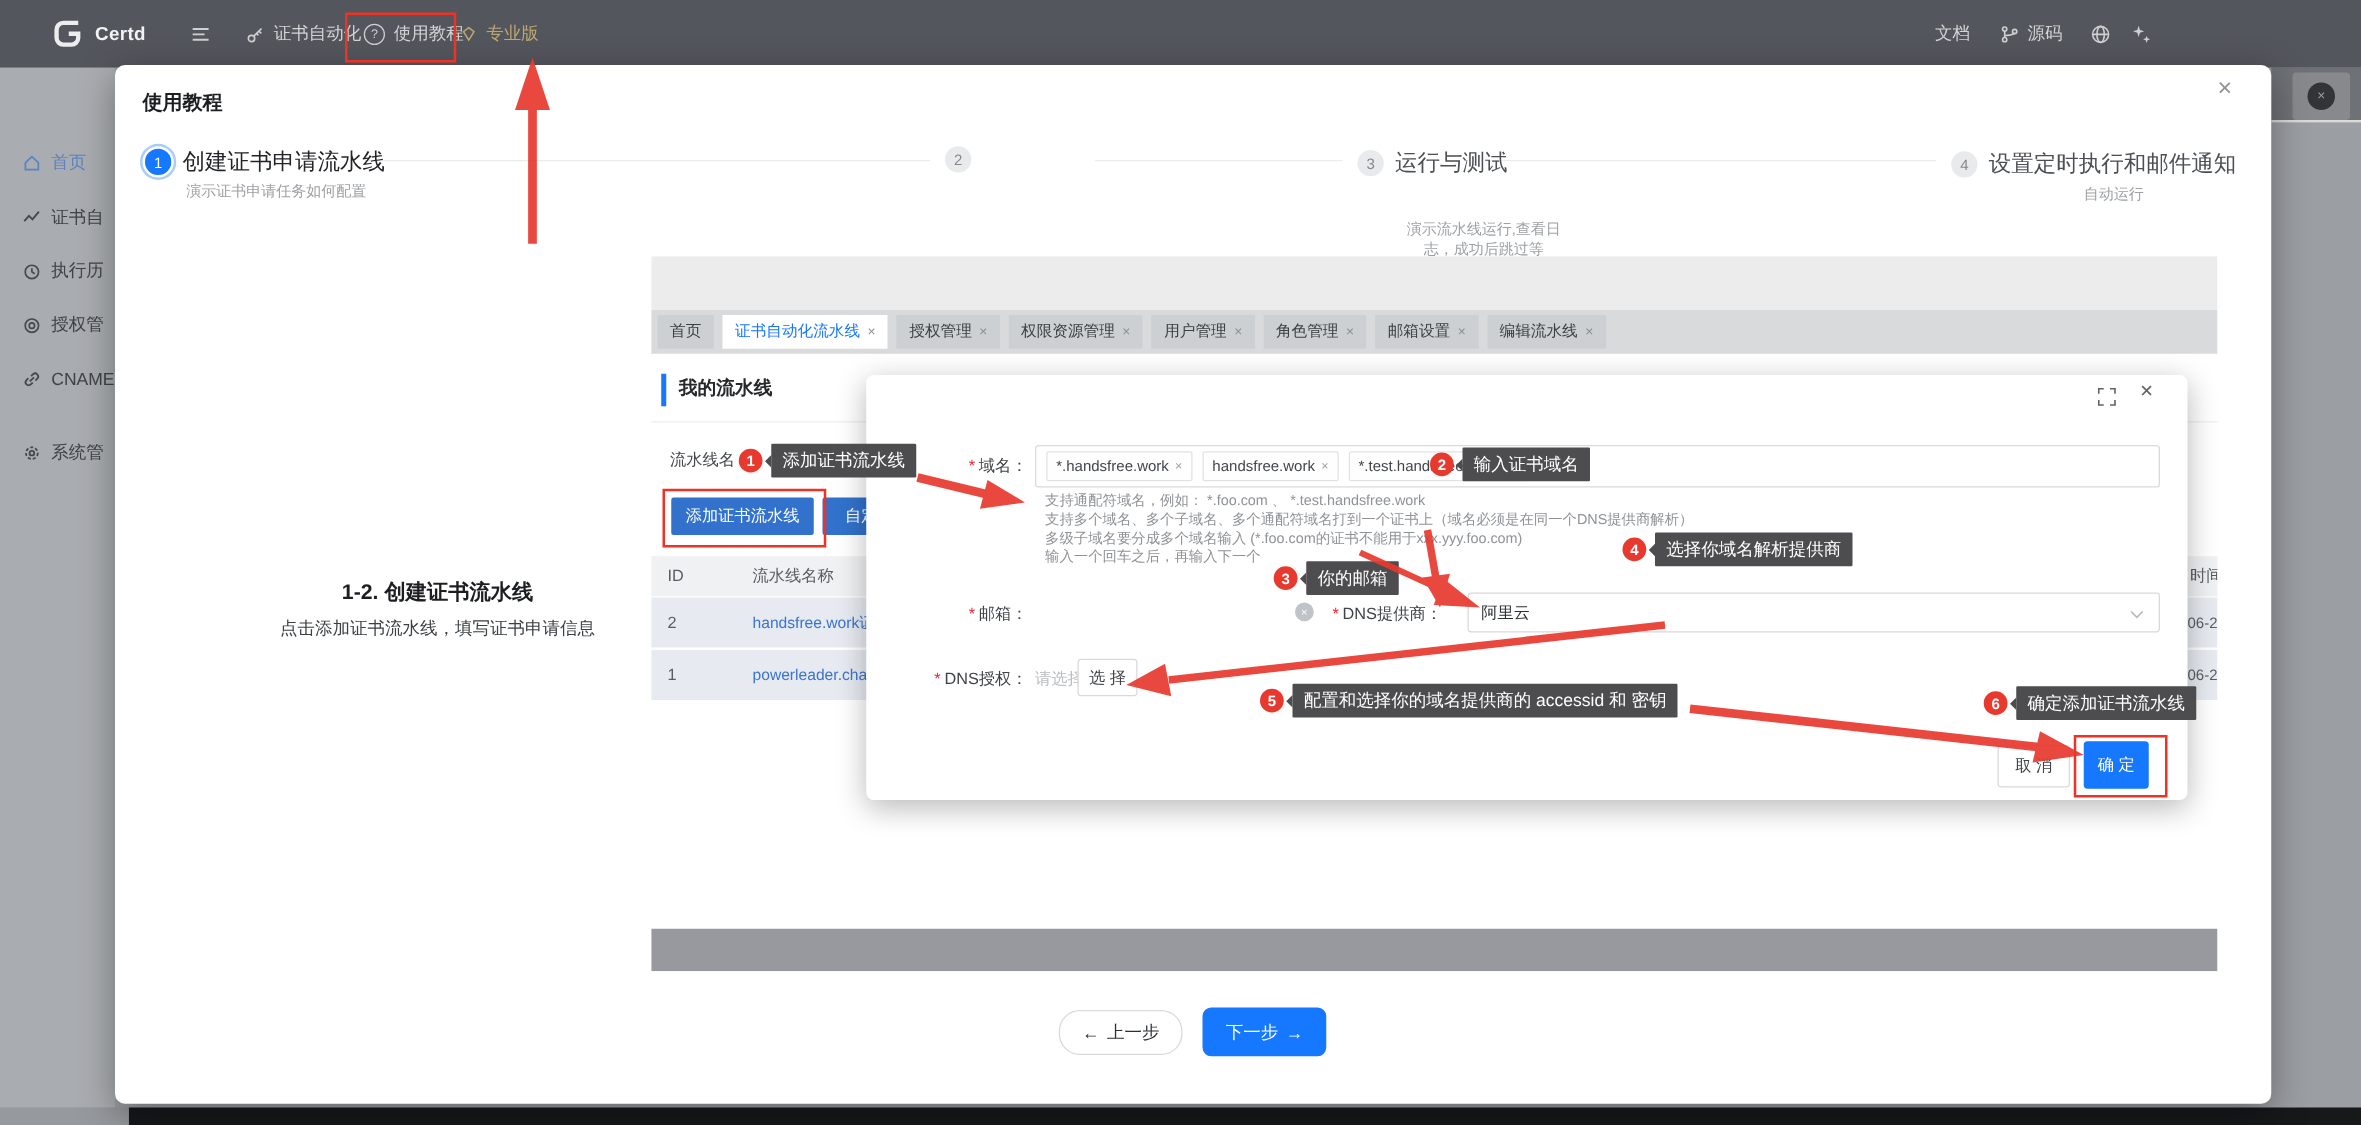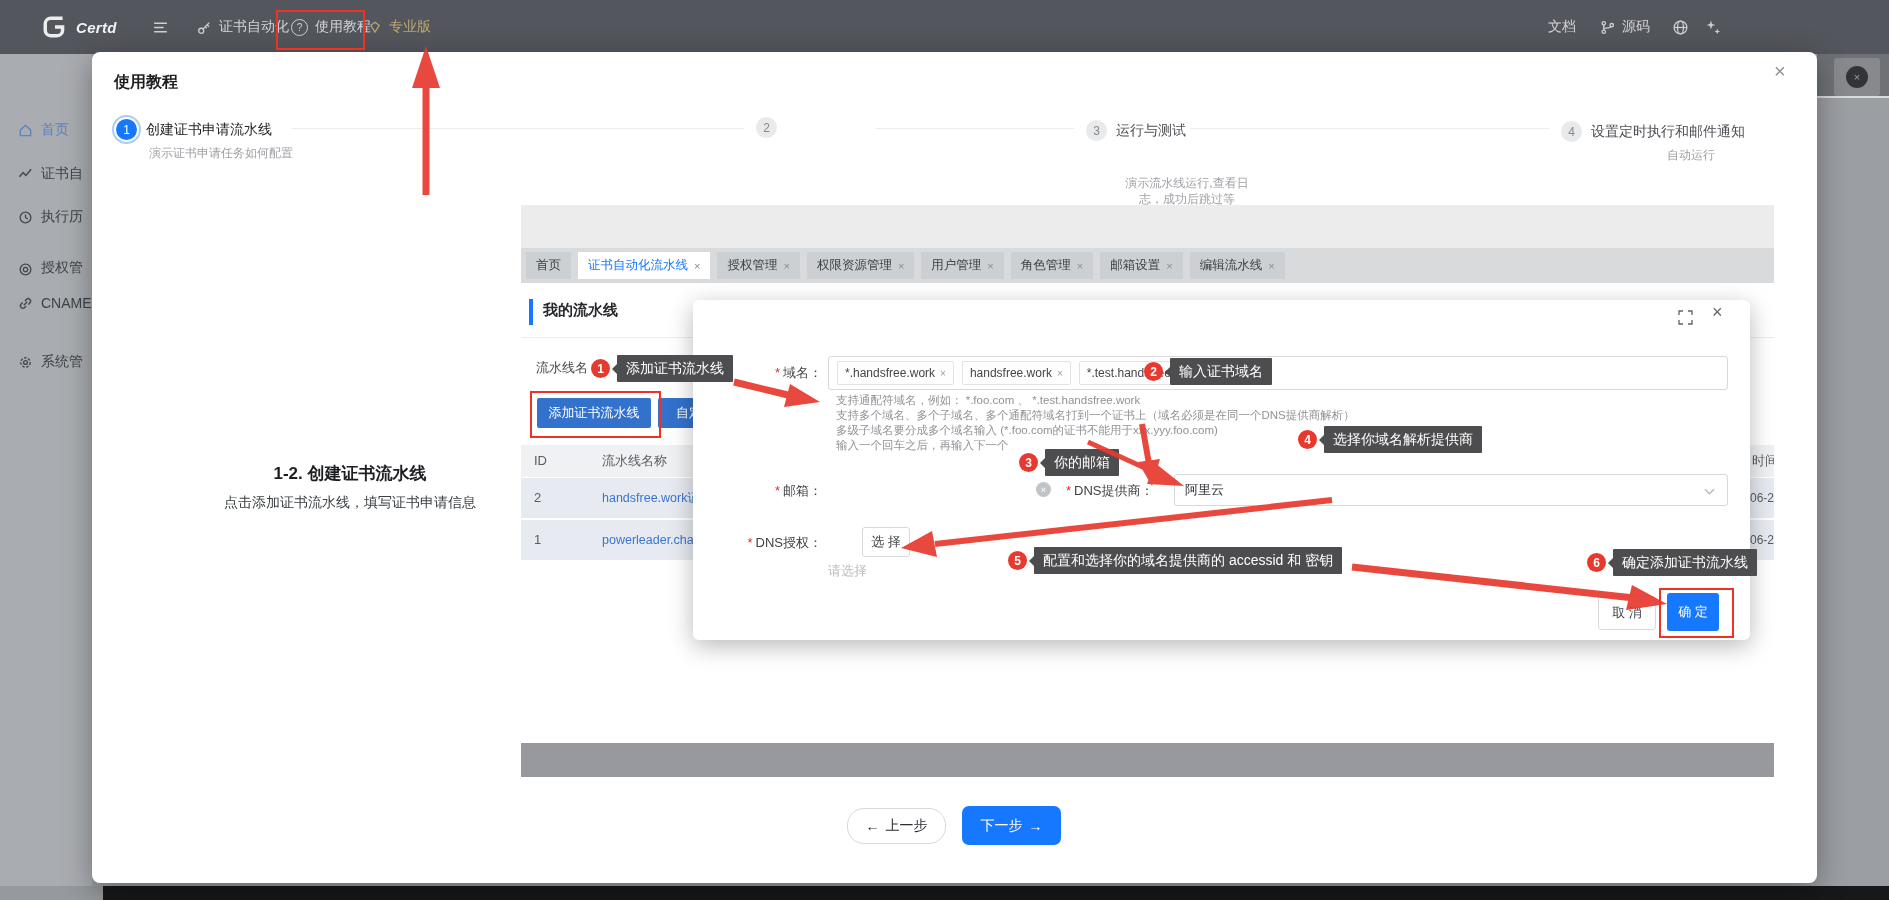--- a/index.html
+++ b/index.html
@@ -6,42 +6,42 @@
   .stage{position:relative;width:1889px;height:900px;overflow:hidden;
     font-family:"Liberation Sans","DejaVu Sans",sans-serif;background:#9b9ea3;
     -webkit-font-smoothing:antialiased;}
   .abs{position:absolute;box-sizing:border-box;}
   svg{display:block;}
 
   
   .navbar{position:absolute;left:0;top:0;width:1889px;height:54px;background:#53565c;z-index:5;}
   .nav-item{position:absolute;top:0;height:54px;display:flex;align-items:center;gap:7px;
     color:#d3d4d6;font-size:14px;cursor:pointer;white-space:nowrap;}
-  .brand-name{font-weight:bold;color:#f2f3f4;font-size:15px;letter-spacing:.3px;font-style:italic;}
+  .brand-name{font-weight:bold;color:#f2f3f4;font-size:15px;letter-spacing:.3px;}
   .q-circle{display:inline-flex;width:15px;height:15px;border:1.4px solid #cfd0d2;border-radius:50%;
     align-items:center;justify-content:center;font-size:10px;color:#cfd0d2;}
   .pro{color:#bfa771;}
   .sidebar{position:absolute;left:0;top:54px;width:92px;height:832px;background:#a9acb0;z-index:4;overflow:hidden;}
   .side-item{position:absolute;left:0;width:92px;height:34px;display:flex;align-items:center;gap:8px;
     padding-left:18px;box-sizing:border-box;font-size:14px;color:#3f4347;cursor:pointer;white-space:nowrap;}
   .side-item.active{color:#5b83c0;}
   .right-strip{position:absolute;left:1817px;top:54px;width:72px;height:832px;background:#9b9ea3;z-index:4;}
   .bottom-bar{position:absolute;left:103px;top:886px;width:1786px;height:14px;background:#17181a;z-index:6;}
   .bottom-left{position:absolute;left:0;top:886px;width:103px;height:14px;background:#96999d;z-index:6;}
 
   
   .modal{position:absolute;left:92px;top:52px;width:1725px;height:831px;background:#fff;border-radius:8px;
     box-shadow:0 8px 30px rgba(0,0,0,.35);z-index:10;}
   .modal-title{position:absolute;left:114px;top:72px;font-size:16px;font-weight:bold;color:#1c1e21;z-index:20;}
   .modal-close{position:absolute;left:1774px;top:60px;font-size:20px;color:#8f9296;z-index:20;cursor:pointer;}
   .step{position:absolute;display:flex;align-items:flex-start;gap:9px;z-index:20;}
   .step-circle{width:21px;height:21px;border-radius:50%;background:#e9eaec;color:#85888c;font-size:12px;
     display:flex;align-items:center;justify-content:center;flex:0 0 auto;margin-top:0px;}
   .step.active .step-circle{background:#1677ff;color:#fff;box-shadow:0 0 0 2px #fff,0 0 0 4px #a9ccf8;}
-  .step-title{font-size:14px;color:#4c4f54;line-height:21px;white-space:nowrap;}
+  .step-title{font-size:18px;color:#4c4f54;line-height:21px;white-space:nowrap;}
   .step.active .step-title{color:#222427;}
   .step-desc{font-size:12px;color:#9da0a4;line-height:16px;margin-top:5px;text-align:center;}
   .step-line{position:absolute;height:1px;background:#ececec;top:128px;z-index:19;}
   .note-title{position:absolute;left:180px;top:462px;width:340px;text-align:center;font-size:17px;
     font-weight:bold;color:#1c1e21;z-index:20;}
   .note-desc{position:absolute;left:165px;top:494px;width:370px;text-align:center;font-size:14px;color:#3c4043;z-index:20;}
   .btn-prev{position:absolute;left:847px;top:808px;width:97px;height:34px;border:1px solid #d9d9d9;border-radius:17px;
     background:#fff;color:#2b2e33;font-size:14px;display:flex;align-items:center;justify-content:center;gap:6px;z-index:20;cursor:pointer;}
   .btn-next{position:absolute;left:962px;top:806px;width:99px;height:39px;border-radius:7px;background:#1677ff;
     color:#fff;font-size:14px;display:flex;align-items:center;justify-content:center;gap:6px;z-index:20;cursor:pointer;}
@@ -187,21 +187,21 @@
     </div>
     <div class="side-item" style="top:146px;">
       <span>
           <svg width="15" height="15" viewBox="0 0 16 16" stroke="#45484c" stroke-width="1.4" fill="none">
             <circle cx="8" cy="8" r="5.7"></circle>
             <path d="M8 4.8V8l2.4 1.6"></path>
           </svg>
         </span>
       <span>执行历</span>
     </div>
-    <div class="side-item" style="top:189px;align-items:flex-end;">
+    <div class="side-item" style="top:189px;">
       <span>
           <svg width="15" height="15" viewBox="0 0 16 16" stroke="#45484c" stroke-width="1.4" fill="none">
             <circle cx="8" cy="8" r="5.7"></circle>
             <circle cx="8" cy="8" r="2.3"></circle>
           </svg>
         </span>
       <span>授权管</span>
     </div>
     <div class="side-item" style="top:232px;">
       <span>
@@ -383,21 +383,21 @@
     <span style="position:absolute;right:12px;top:13px;">
       <svg width="11" height="7" viewBox="0 0 12 7" stroke="#b6b9bd" stroke-width="1.5" fill="none">
           <path d="M1 1l5 5 5-5"></path>
         </svg>
     </span>
   </div>
 
   <div class="dlg-label" style="left:700px;top:534px;width:122px;text-align:right;">
     <span class="req">*</span><span>DNS授权：</span>
   </div>
-  <div class="dlg-label placeholder" style="left:828px;top:562px;">请选择</div>
+  <div class="dlg-label placeholder" style="left:828px;top:534px;">请选择</div>
   <div class="btn-small" style="left:862px;top:527px;width:46px;height:28px;">选 择</div>
 
   <div class="btn-small" style="left:1598px;top:596px;width:56px;height:32px;">取 消</div>
   <div class="btn-ok">确 定</div>
 
   <div class="redbox" style="left:276px;top:10px;width:85px;height:36px;"></div>
   <div class="redbox" style="left:530px;top:391px;width:127px;height:43px;"></div>
   <div class="redbox" style="left:1659px;top:588px;width:71px;height:46px;"></div>
 
   <div class="ccircle" style="left:591px;top:359px;">1</div>

